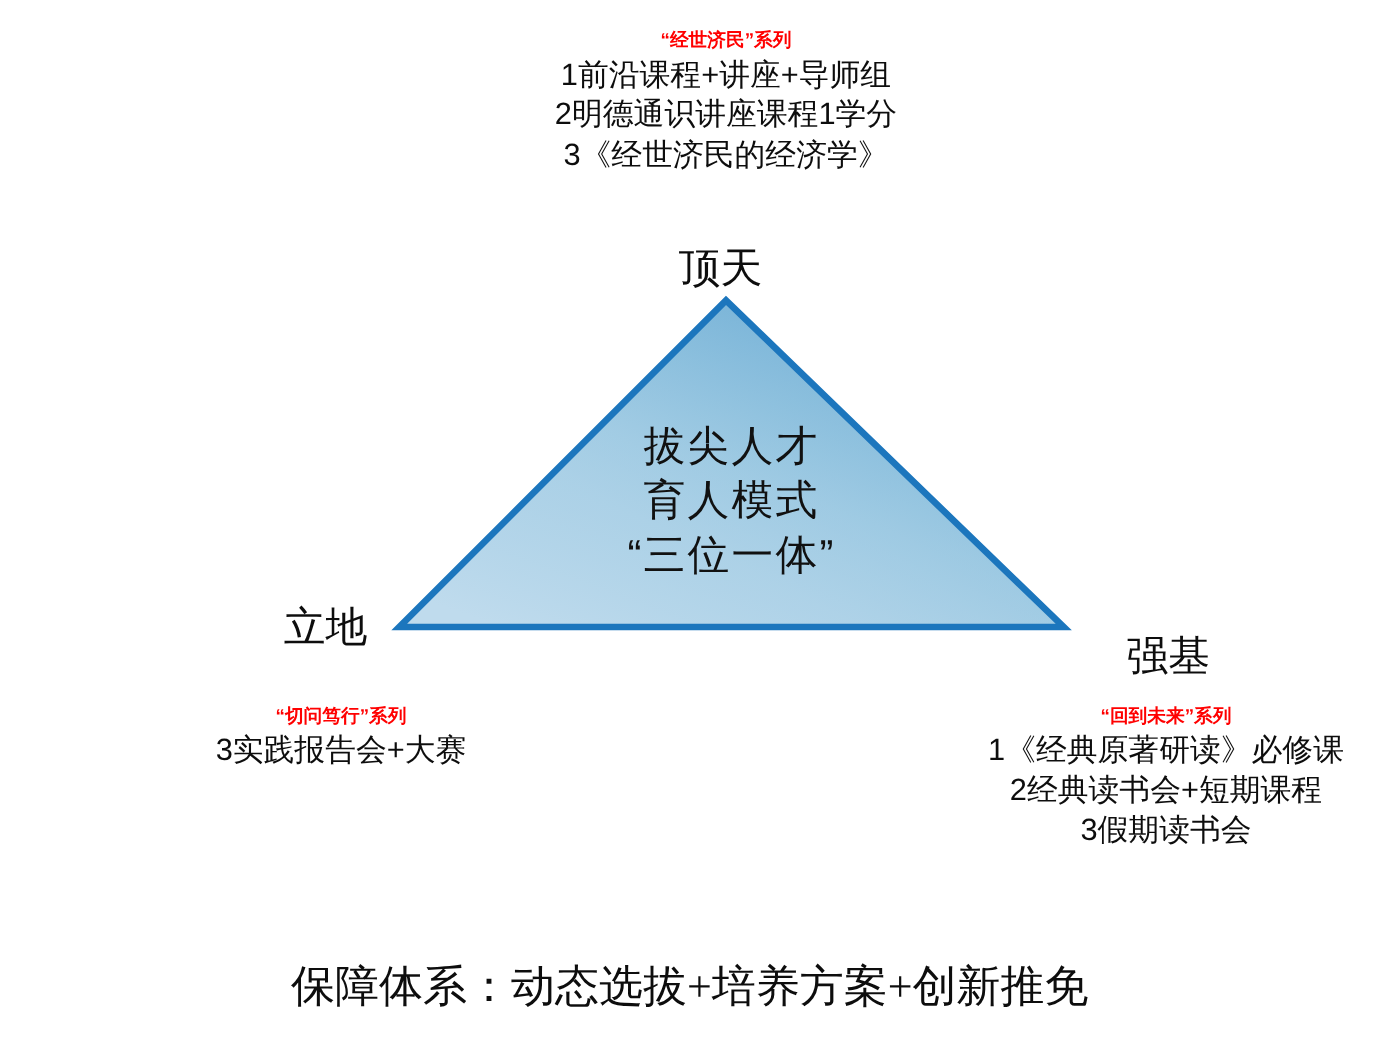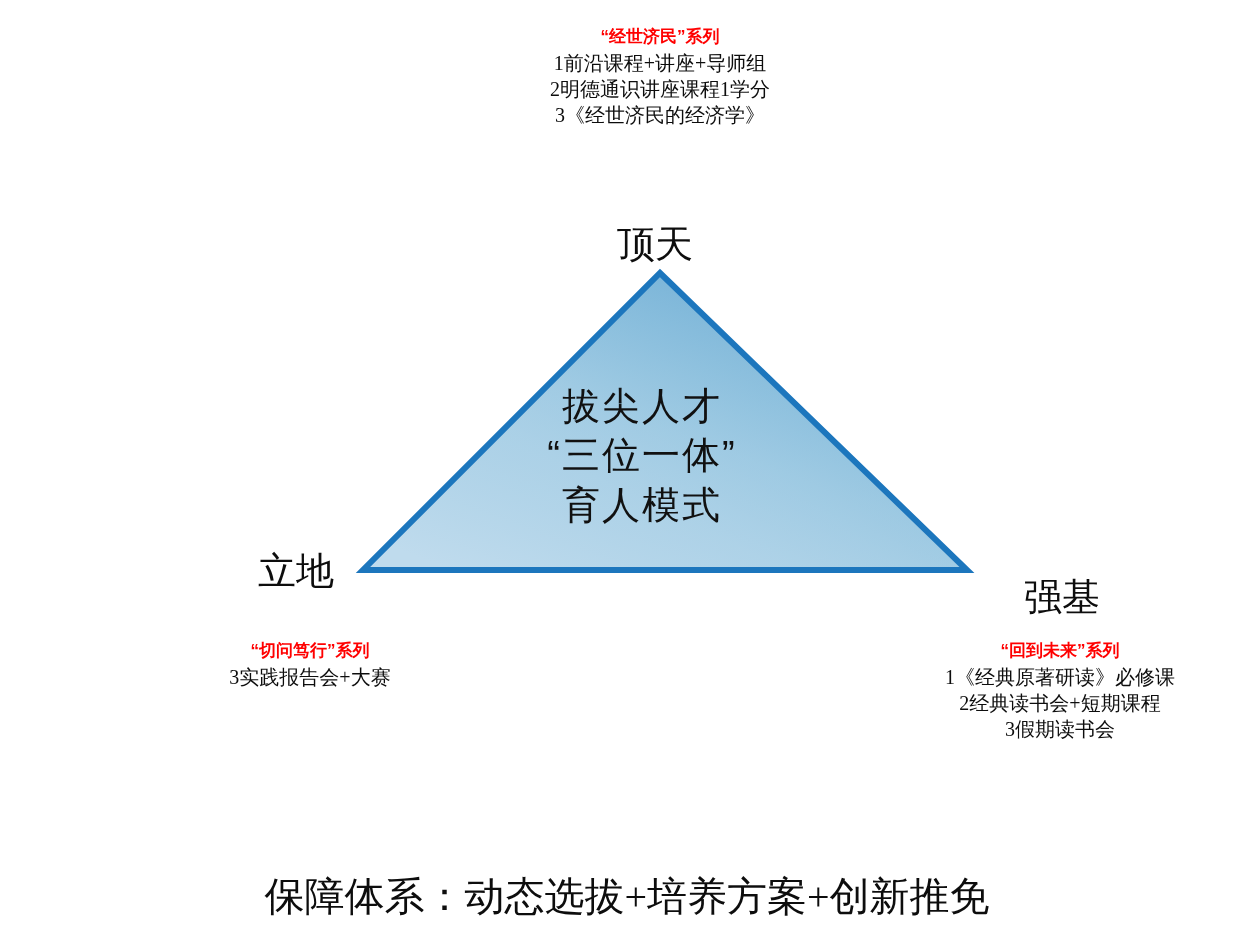--- a/index.html
+++ b/index.html
@@ -32,24 +32,23 @@
   .block .series-title {
     color: #FF0000;
     font-weight: bold;
     font-size: 17px;
     letter-spacing: 0px;
     white-space: nowrap;
     margin-bottom: 2px;
   }
   .block .item {
     color: #0d0d0d;
-    font-size: 20px;
+    font-size: 28px;
     font-weight: normal;
     white-space: nowrap;
-    font-family: Liberation Serif, serif;
   }
 
   
   #block-top {
     left: 430px;
     top: 26px;
     width: 460px;
   }
   #block-left {
     left: 60px;
@@ -86,21 +85,21 @@
   #triangle-wrap svg {
     display: block;
     width: 620px;
     height: 318px;
     overflow: visible;
   }
 
   
   #triangle-text {
     position: absolute;
-    left: 417px;
+    left: 440px;
     top: 382px;
     width: 450px;
     text-align: center;
     line-height: 1.30;
     pointer-events: none;
   }
   #triangle-text .line {
     font-size: 38px;
     color: #111111;
     white-space: nowrap;
@@ -155,22 +154,22 @@
         </linearGradient>
       </defs>
       <polygon points="305,8 612,305 8,305" fill="url(#triGrad)"></polygon>
       <polygon points="305,8 612,305 8,305" fill="url(#triGrad2)"></polygon>
       <polygon points="305,8 612,305 8,305" fill="none" stroke="#1C76BD" stroke-width="6" stroke-linejoin="miter"></polygon>
     </svg>
   </div>
 
   <div id="triangle-text">
     <div class="line">拔尖人才</div>
+    <div class="line">育人模式</div>
     <div class="line">“三位一体”</div>
-    <div class="line">育人模式</div>
   </div>
 
   <div class="block" id="block-left">
     <div class="series-title">“切问笃行”系列</div>
     <div class="item">3实践报告会+大赛</div>
   </div>
 
   <div class="block" id="block-right">
     <div class="series-title">“回到未来”系列</div>
     <div class="item">1《经典原著研读》必修课</div>

